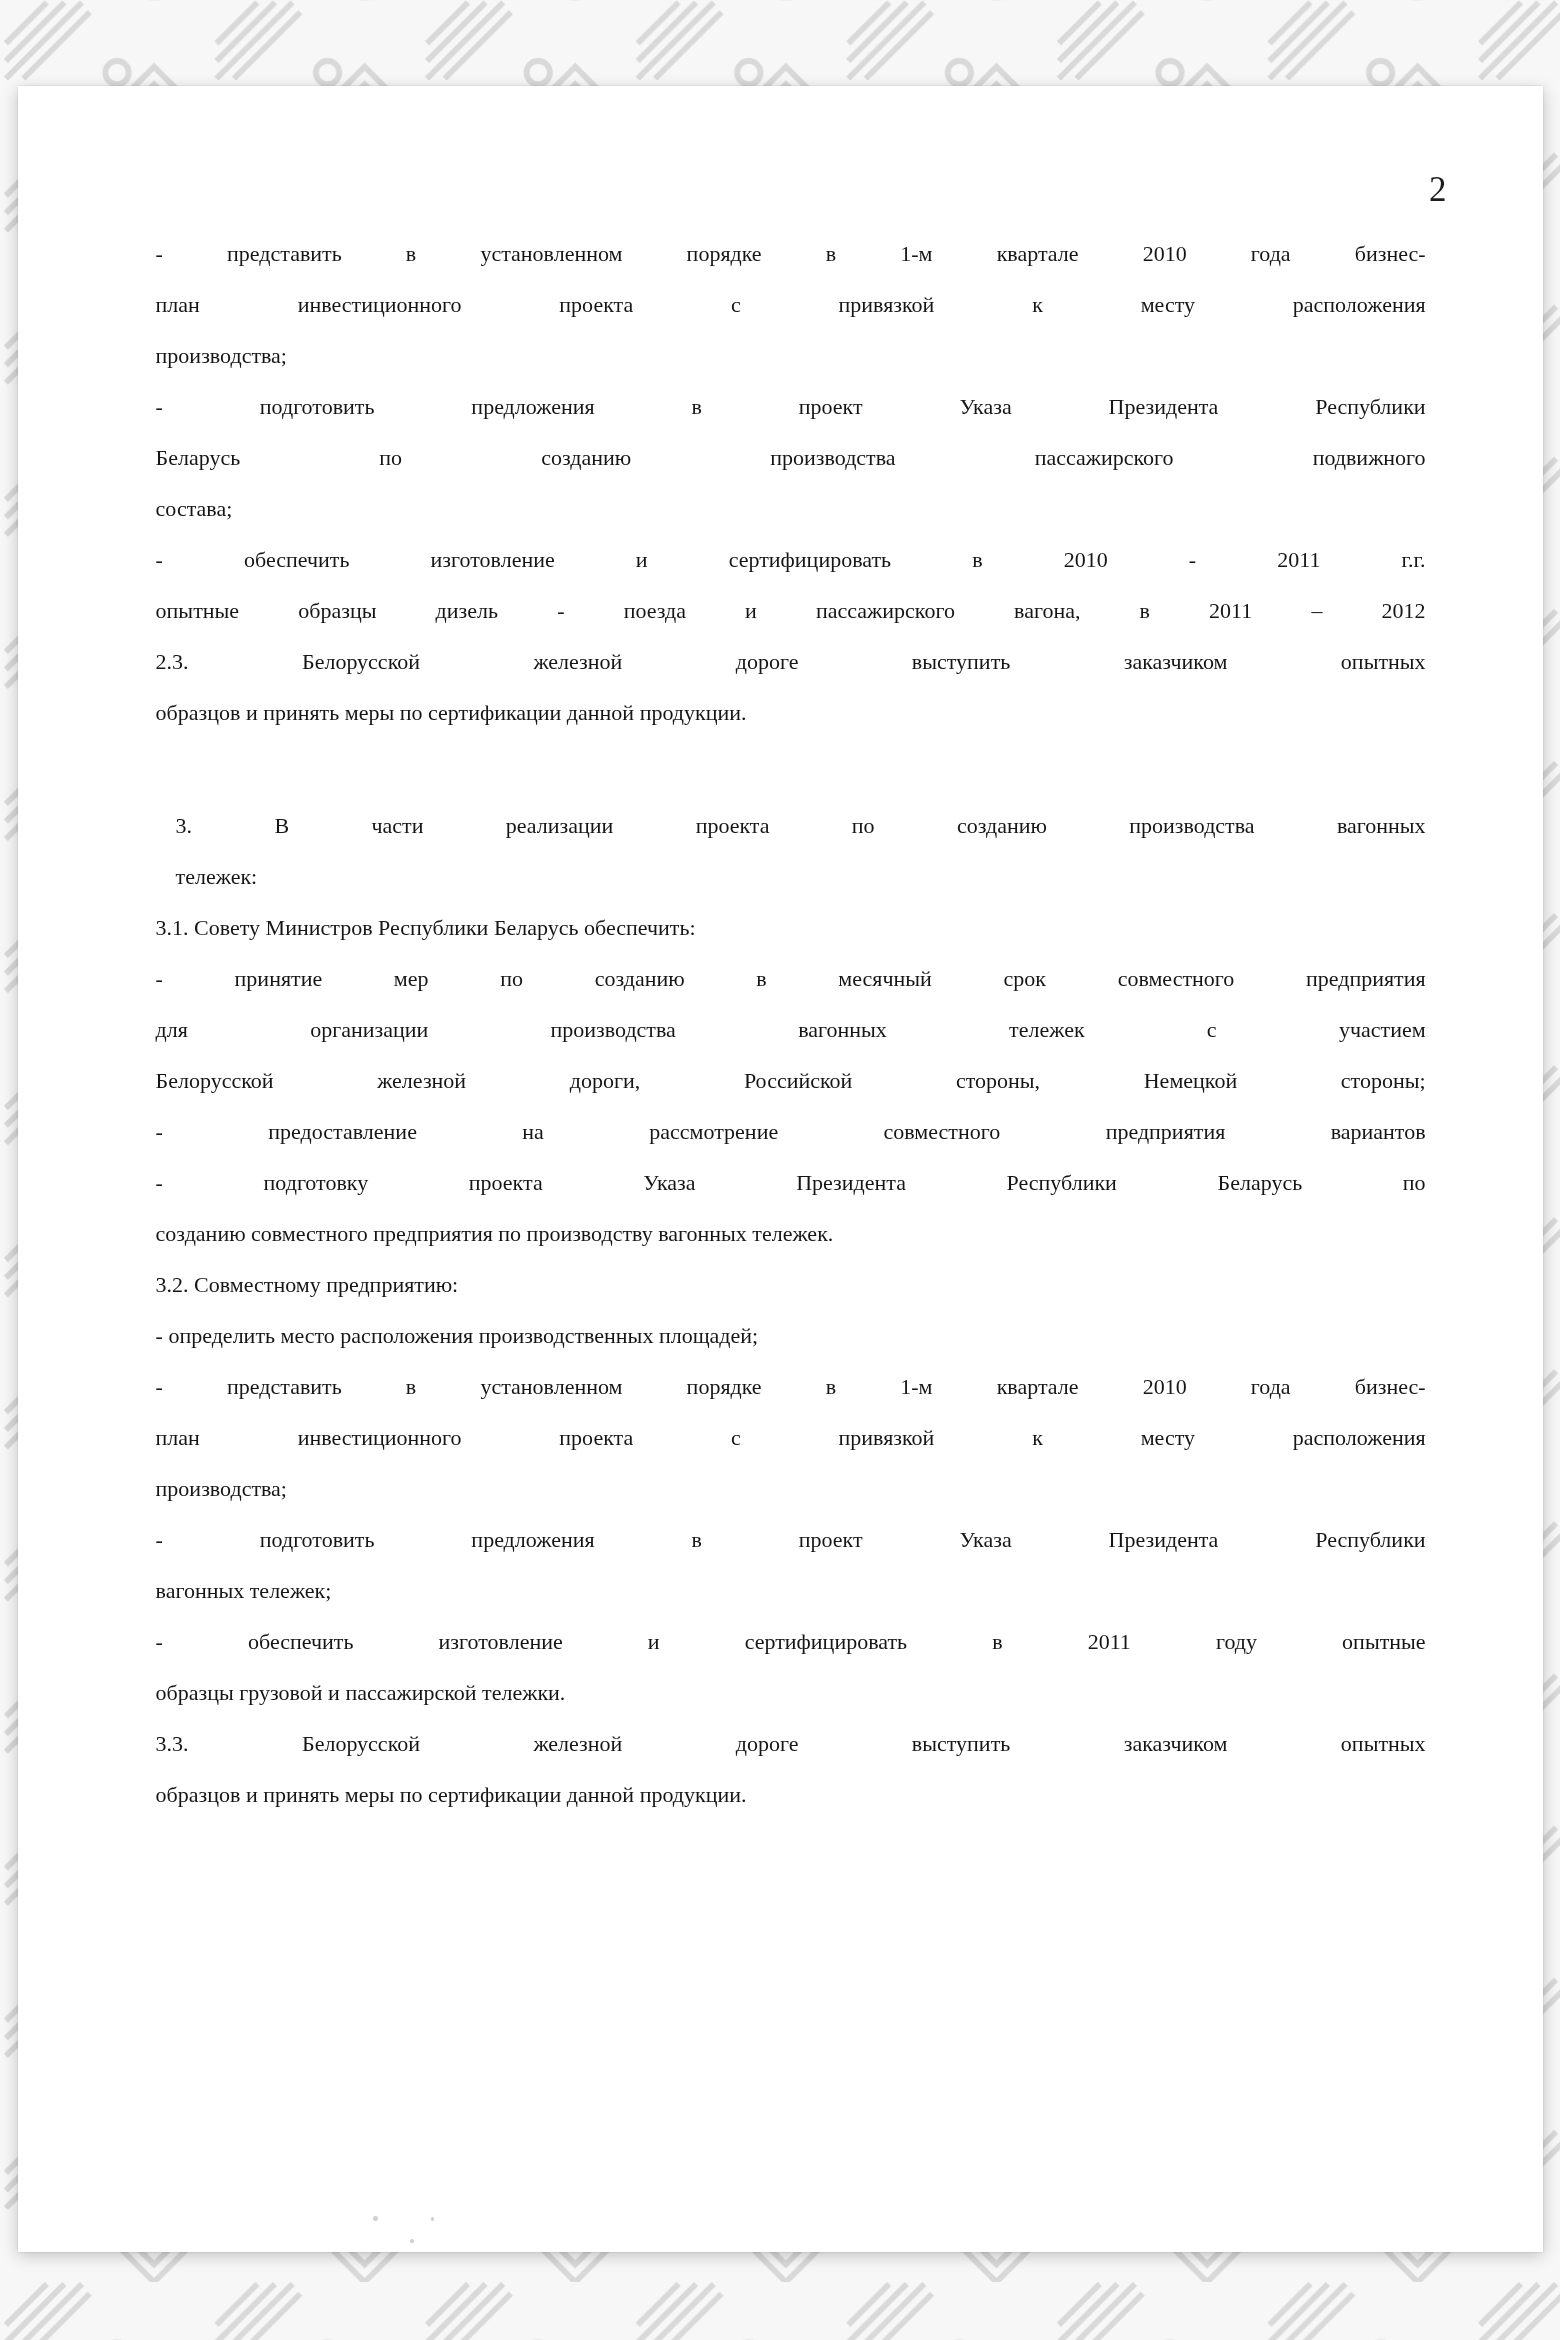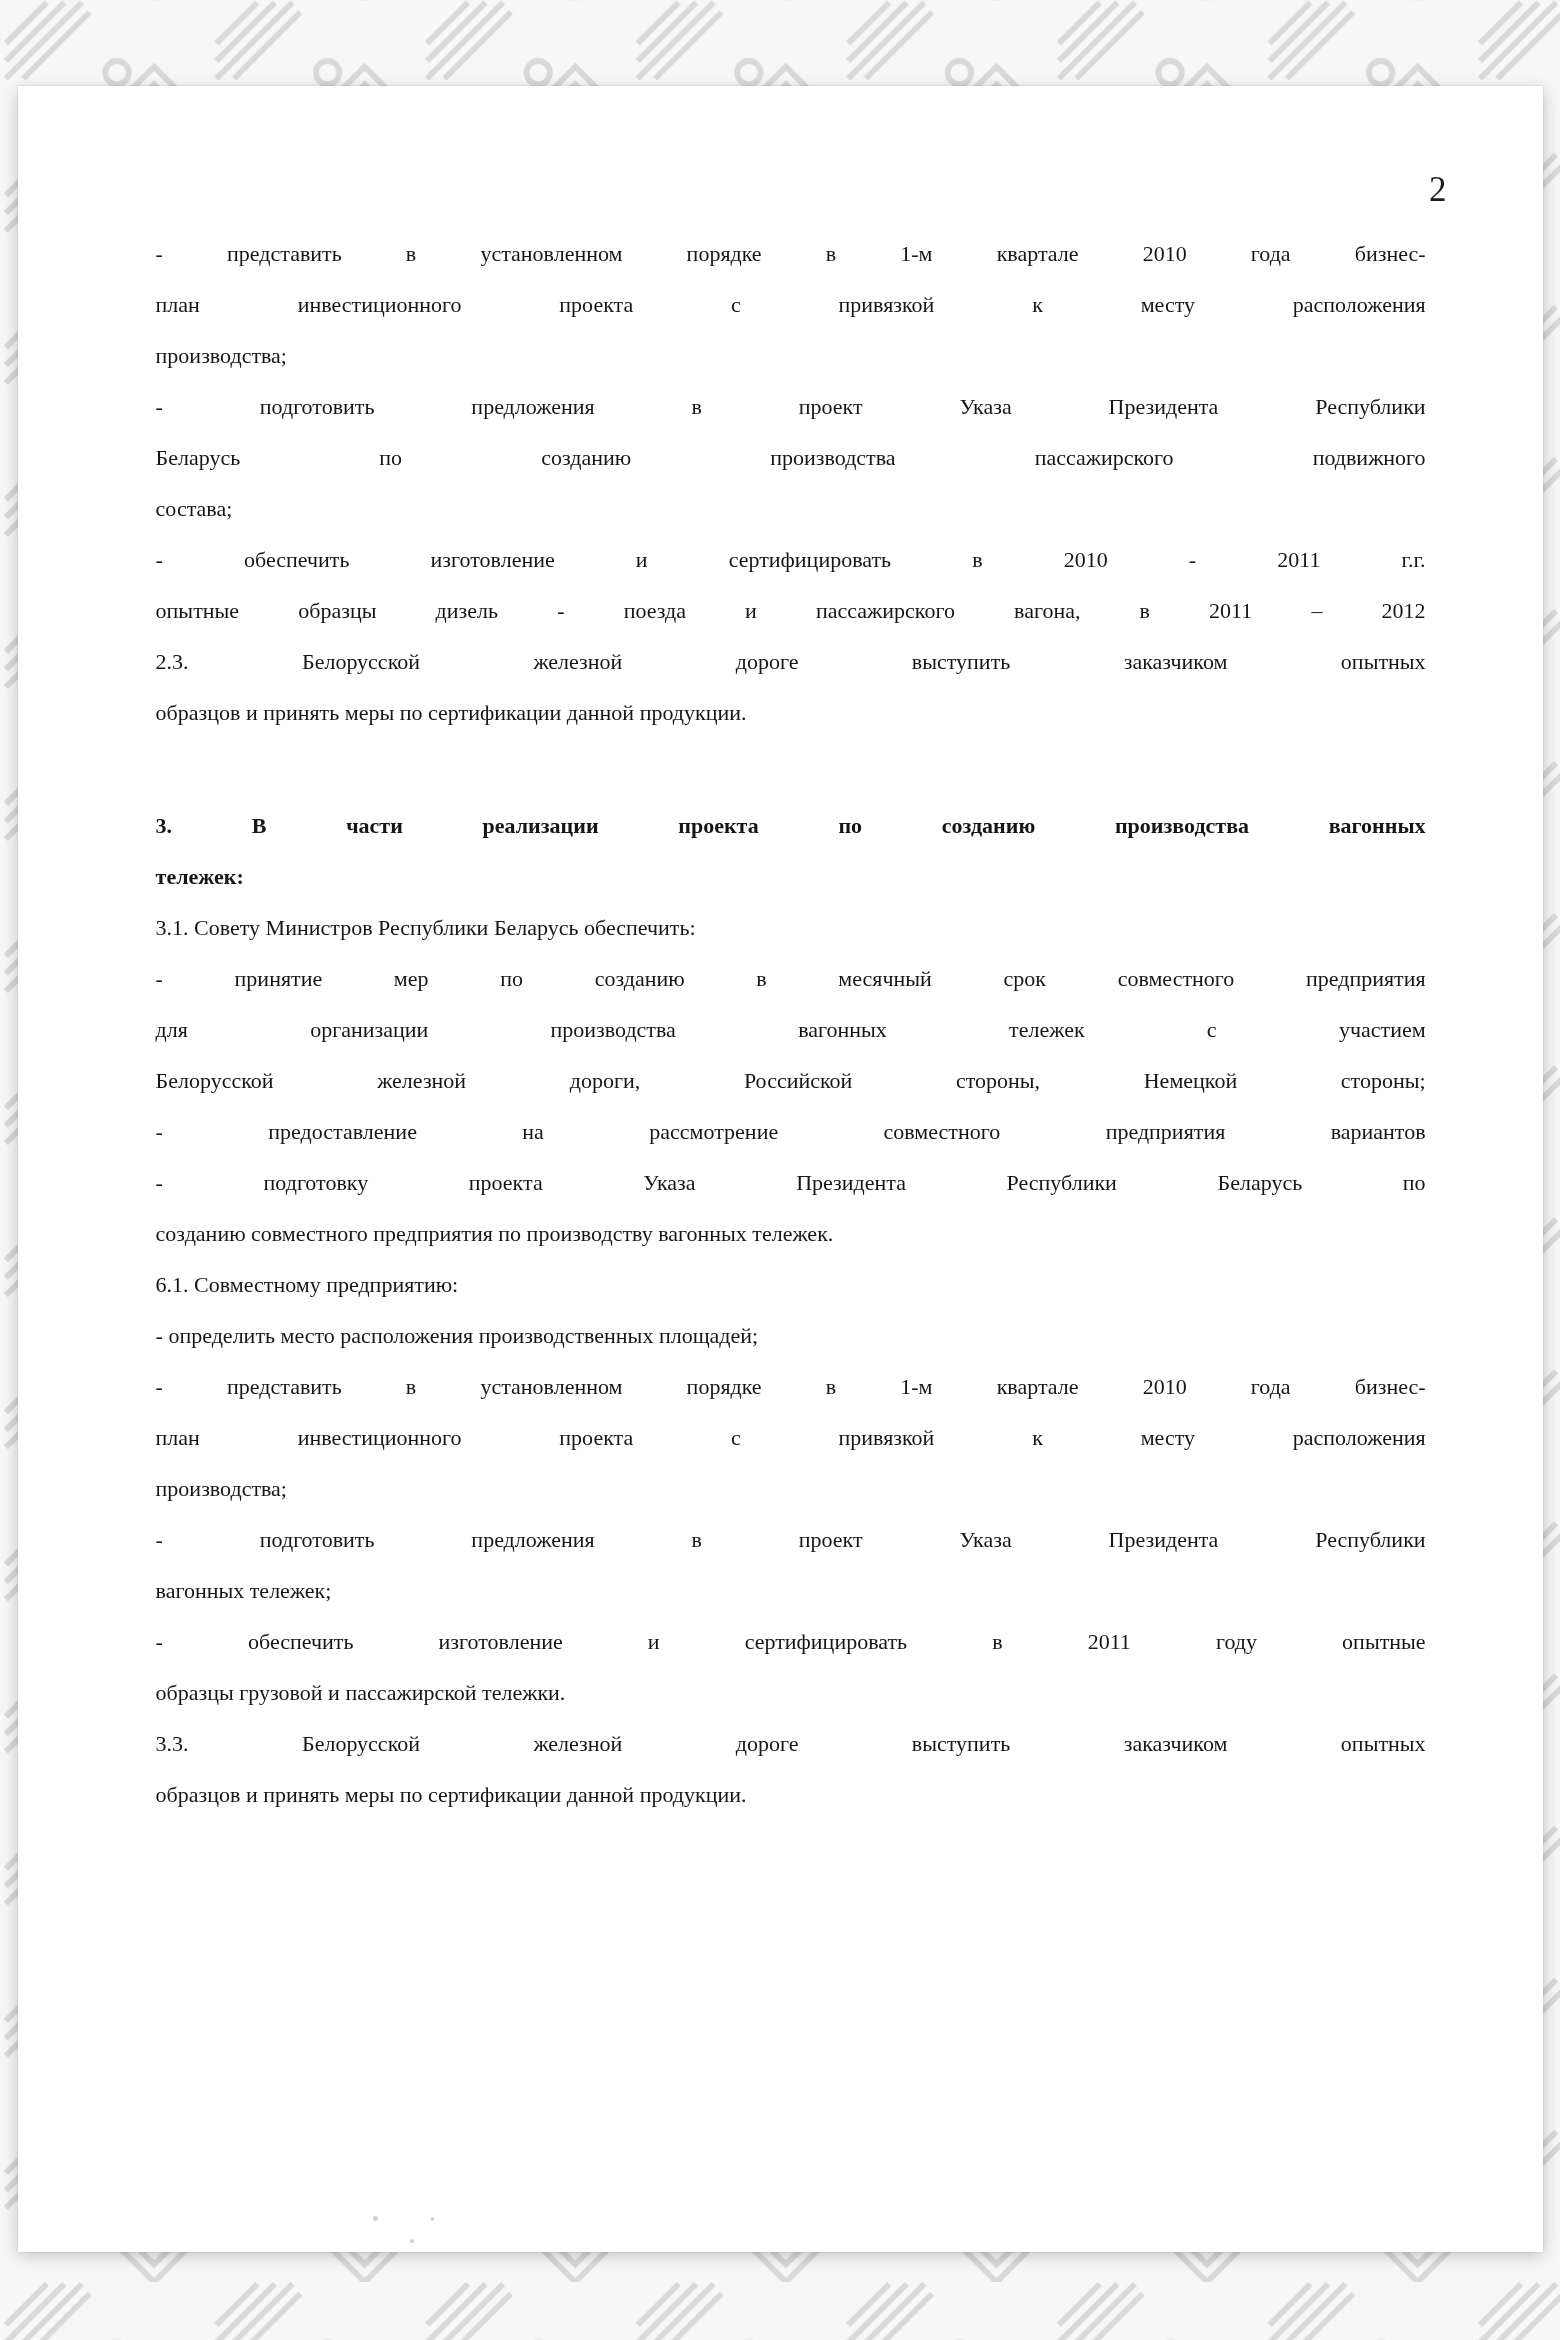--- a/index.html
+++ b/index.html
@@ -21,21 +21,21 @@
     position:absolute;top:84px;right:96px;
     font-size:35px;color:#1c1c1c;
   }
   .text-area{
     position:absolute;top:142px;left:138px;right:117px;
     font-size:22px;line-height:51px;color:#161616;
     text-rendering:optimizeLegibility;
   }
   .line{text-align:justify;text-align-last:auto;}
   .line.fill{text-align-last:justify;}
-  .line.bold{font-weight:bold;}
+  .line.bold{font-weight:normal;margin-left:20px;}
   .speck{position:absolute;background:#9a9a9a;border-radius:50%;opacity:.45;}
 </style>
 </head>
 <body>
 
 <svg class="bg" width="1560" height="2341" xmlns="http://www.w3.org/2000/svg" viewBox="0 0 1600 2400">
   <defs>
     <pattern id="deco" width="216" height="156" patternUnits="userSpaceOnUse">
       <g stroke="#d9d9d9" stroke-width="6" fill="none">
         <path d="M6 44 L48 2"></path>
@@ -71,21 +71,21 @@
       <div style="height: 62px;"></div>
       <div class="line bold fill">3. В части реализации проекта по созданию производства вагонных</div>
       <div class="line bold">тележек:</div>
       <div class="line">3.1. Совету Министров Республики Беларусь обеспечить:</div>
       <div class="line fill">- принятие мер по созданию в месячный срок совместного предприятия</div>
       <div class="line fill">для организации производства вагонных тележек с участием</div>
       <div class="line fill">Белорусской железной дороги, Российской стороны, Немецкой стороны;</div>
       <div class="line fill">- предоставление на рассмотрение совместного предприятия вариантов</div>
       <div class="line fill">- подготовку проекта Указа Президента Республики Беларусь по</div>
       <div class="line">созданию совместного предприятия по производству вагонных тележек.</div>
-      <div class="line">6.1. Совместному предприятию:</div>
+      <div class="line">3.2. Совместному предприятию:</div>
       <div class="line">- определить место расположения производственных площадей;</div>
       <div class="line fill">- представить в установленном порядке в 1-м квартале 2010 года бизнес-</div>
       <div class="line fill">план инвестиционного проекта с привязкой к месту расположения</div>
       <div class="line">производства;</div>
       <div class="line fill">- подготовить предложения в проект Указа Президента Республики</div>
       <div class="line">вагонных тележек;</div>
       <div class="line fill">- обеспечить изготовление и сертифицировать в 2011 году опытные</div>
       <div class="line">образцы грузовой и пассажирской тележки.</div>
       <div class="line fill">3.3. Белорусской железной дороге выступить заказчиком опытных</div>
       <div class="line">образцов и принять меры по сертификации данной продукции.</div>

